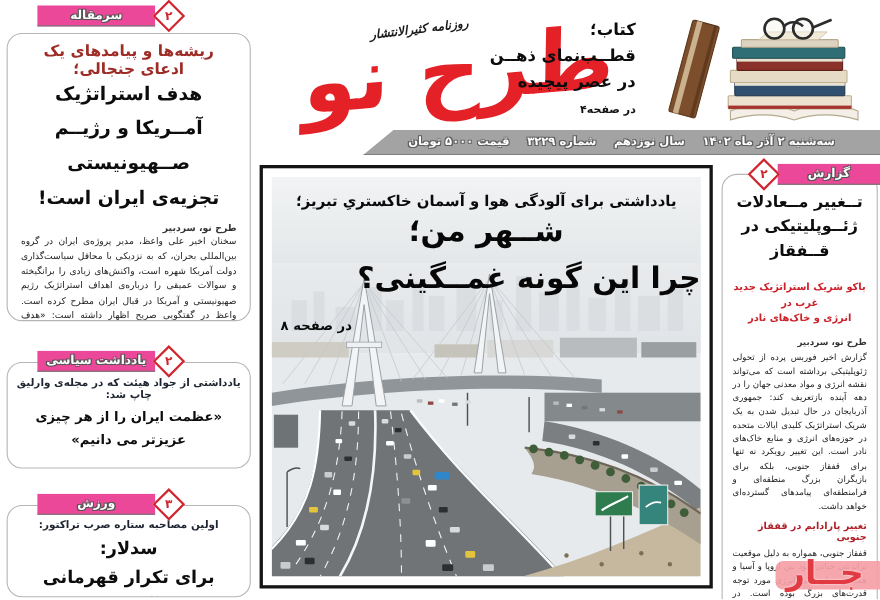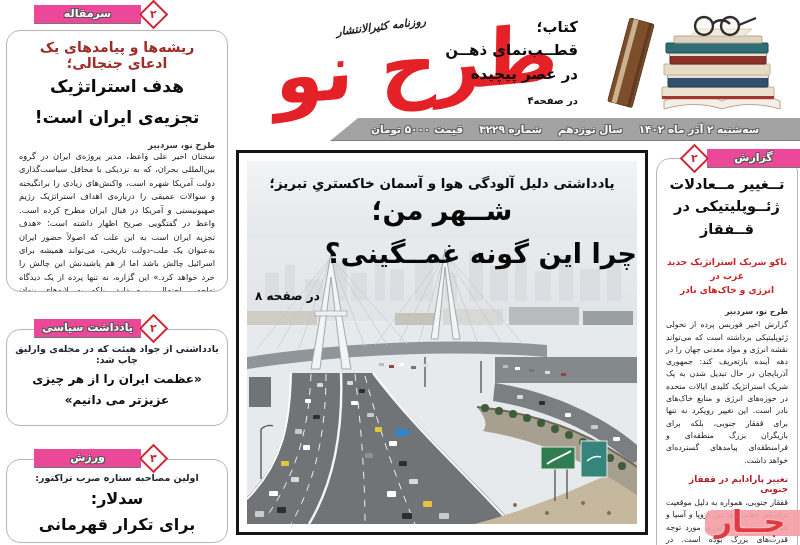--- a/index.html
+++ b/index.html
@@ -141,20 +141,21 @@
     <div class="diamond">
         <span>۲</span>
       </div>
     <div class="sec-bar">
       <span class="sec-label">سرمقاله</span>
     </div>
   </div>
   <div class="round-box editorial-box">
     <div class="kicker-red">ریشه‌ها و پیامدهای یک ادعای جنجالی؛</div>
     <div class="hl">هدف استراتژیک</div>
+    <div class="hl">آمــریکا و رژیــم صــهیونیستی</div>
     <div class="hl">تجزیه‌ی ایران است!</div>
     <div class="byline" style="margin-top:6px;">طرح نو، سردبیر</div>
     <div class="bodytxt">سخنان اخیر علی واعظ، مدیر پروژه‌ی ایران در گروه بین‌المللی بحران، که به نزدیکی با محافل سیاست‌گذاری دولت آمریکا شهره است، واکنش‌های زیادی را برانگیخته و سوالات عمیقی را درباره‌ی اهداف استراتژیک رژیم صهیونیستی و آمریکا در قبال ایران مطرح کرده است. واعظ در گفتگویی صریح اظهار داشته است: «هدف تجزیه ایران است به این علت که اصولاً حضور ایران به‌عنوان یک ملت-دولت تاریخی، می‌تواند همیشه برای اسرائیل چالش باشد اما از هم پاشیدنش این چالش را خرد خواهد کرد.» این گزاره، نه تنها پرده از یک دیدگاه تهاجمی احتمالی برمی‌دارد، بلکه به لایه‌های پنهان تنش‌های ژئوپلیتیکی در خاورمیانه اشاره می‌کند.....</div>
   </div>
 
   <div class="sec-head" style="left:34px;top:318px;width:132px;">
     <div class="diamond">
         <span>۲</span>
       </div>
     <div class="sec-bar">
@@ -319,21 +320,21 @@
         <rect x="298" y="210" width="5" height="3" fill="#d9dcde"></rect>
           <rect x="314" y="212" width="5" height="3" fill="#8d4a44"></rect>
         <rect x="270" y="234" width="6" height="4" rx="1" fill="#d8dbdd"></rect>
           <rect x="292" y="240" width="6" height="4" rx="1" fill="#2c2f31"></rect>
         <rect x="318" y="252" width="6" height="4" rx="1" fill="#ffffff"></rect>
           <rect x="344" y="264" width="7" height="4" rx="1" fill="#c9cccd"></rect>
         <rect x="366" y="276" width="7" height="4" rx="1" fill="#ffffff"></rect>
       </g>
     </svg>
     <div class="main-overlay">
-      <div class="mk">یادداشتی دلیل آلودگی هوا و  آسمان خاکستریِ تبریز؛</div>
+      <div class="mk">یادداشتی برای آلودگی هوا و  آسمان خاکستریِ تبریز؛</div>
       <div class="mh">شــهر من؛</div>
       <div class="mh mh2">چرا این گونه غمــگینی؟</div>
     </div>
     <div class="main-pref">در صفحه ۸</div>
   </div>
 
   <div class="sec-head" style="left:682px;top:148px;width:118px;">
     <div class="sec-bar">
       <span class="sec-label">گزارش</span>
     </div>

